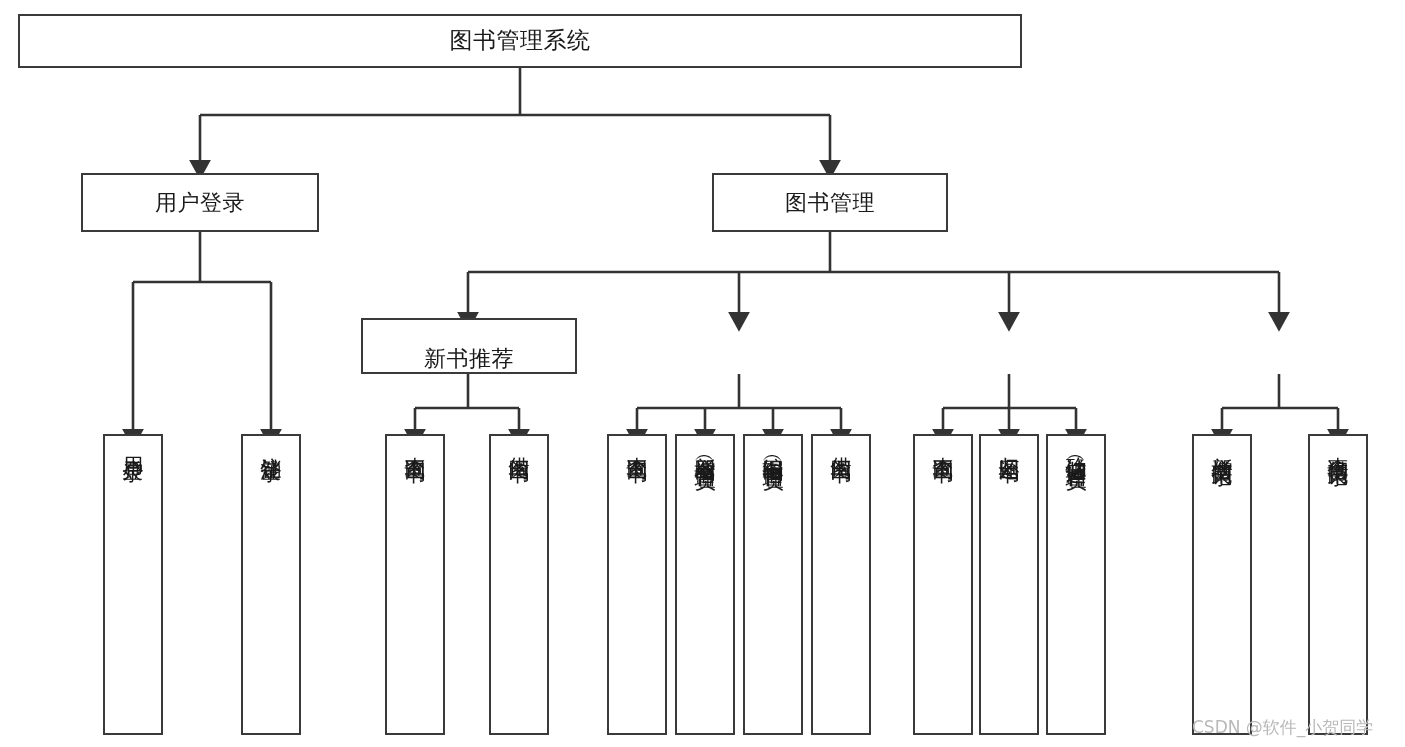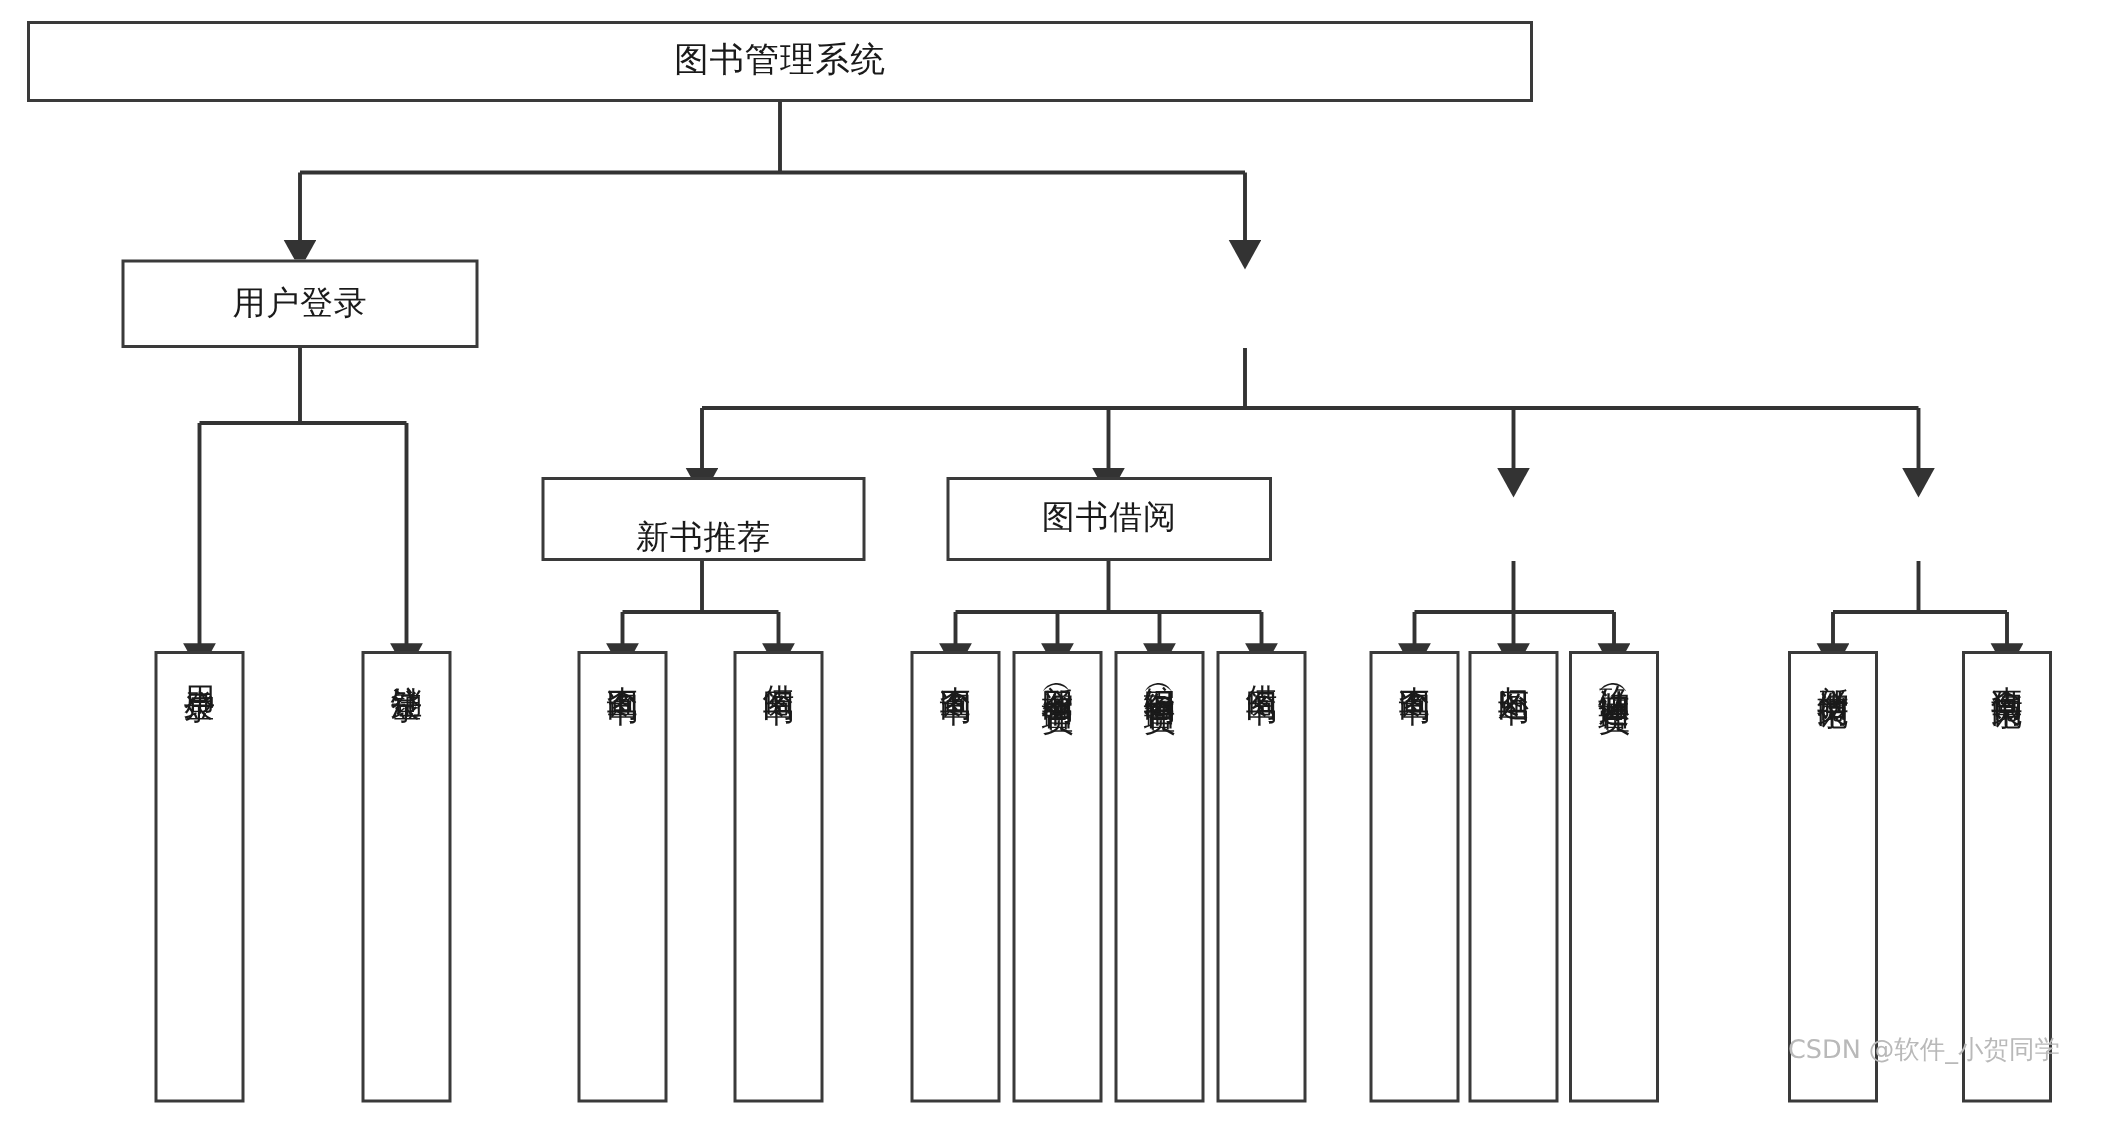--- a/index.html
+++ b/index.html
@@ -58,21 +58,21 @@
     text-orientation: upright;
     font-size: 21px;
     line-height: 1.05;
     letter-spacing: 2px;
     white-space: nowrap;
   }
   .node-leaf.leaf-tall .node-label { font-size: 21px; }
   #watermark {
     position: absolute;
     left: 1192px;
-    top: 688px;
+    top: 716px;
     font-size: 17px;
     color: #b9b9b9;
     white-space: nowrap;
     user-select: none;
     font-family: "DejaVu Sans", "Liberation Sans", sans-serif;
   }
 </style>
 </head>
 <body>
 
@@ -132,28 +132,28 @@
   </svg>
 
   <div class="node-box node-root" style="left:18px; top:14px; width:1004px; height:54px;">
     <span class="node-label">图书管理系统</span>
   </div>
 
   <div class="node-box node-l1" style="left:81px; top:173px; width:238px; height:59px;">
     <span class="node-label">用户登录</span>
   </div>
 
+  <div class="node-box node-l1" style="left:712px; top:173px; width:236px; height:59px;">
+    <span class="node-label">图书管理</span>
+  </div>
 
   <div class="node-box node-l2" style="left:361px; top:318px; width:216px; height:56px;align-items:flex-end;">
     <span class="node-label">新书推荐</span>
   </div>
 
-  <div class="node-box node-l2" style="left:631px; top:318px; width:217px; height:56px;">
-    <span class="node-label">图书借阅</span>
-  </div>
 
 
 
   <div class="node-box node-leaf" style="left:103px; top:434px; width:60px; height:301px;">
     <span class="node-label">用户登录</span>
   </div>
   <div class="node-box node-leaf" style="left:241px; top:434px; width:60px; height:301px;">
     <span class="node-label">注销登录</span>
   </div>
 

